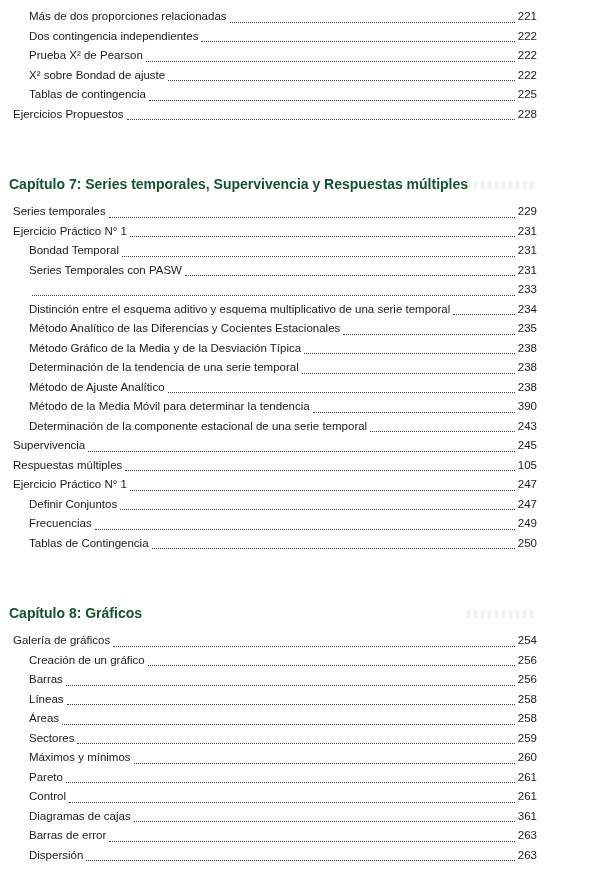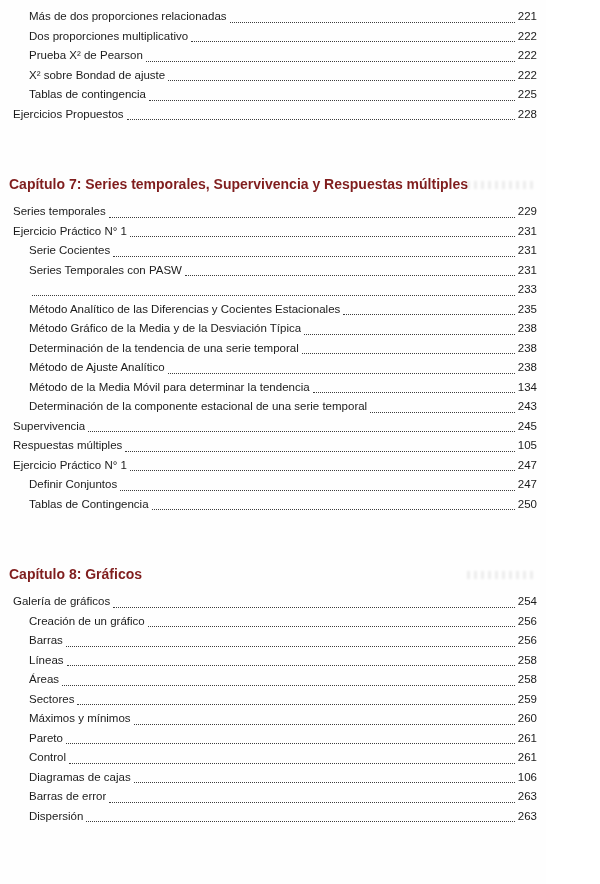--- a/index.html
+++ b/index.html
@@ -14,21 +14,21 @@
     background: #fefefe;
     padding: 5px 9px 0 9px;
     font-family: "Liberation Sans", sans-serif;
     color: #1b1b1b;
     overflow: hidden;
   }
   .chapter-heading {
     font-size: 14px;
     line-height: 17px;
     font-weight: bold;
-    color: #7f1d1d;
+    color: #14532d;
     margin: 52px 0 9px 0;
     position: relative;
   }
   .chapter-heading::after {
     
     content: "";
     position: absolute;
     right: 0;
     top: 5px;
     width: 70px;
@@ -69,21 +69,21 @@
 <body>
 
 <main class="page">
     <section class="first">
       <div class="toc-entry indent-1">
         <span class="toc-title">Más de dos proporciones relacionadas</span>
         <span class="dots"></span>
         <span class="toc-pagenum">221</span>
       </div>
       <div class="toc-entry indent-1">
-        <span class="toc-title">Dos proporciones multiplicativo</span>
+        <span class="toc-title">Dos contingencia independientes</span>
         <span class="dots"></span>
         <span class="toc-pagenum">222</span>
       </div>
       <div class="toc-entry indent-1">
         <span class="toc-title">Prueba X² de Pearson</span>
         <span class="dots"></span>
         <span class="toc-pagenum">222</span>
       </div>
       <div class="toc-entry indent-1">
         <span class="toc-title">X² sobre Bondad de ajuste</span>
@@ -107,34 +107,39 @@
         <span class="toc-title">Series temporales</span>
         <span class="dots"></span>
         <span class="toc-pagenum">229</span>
       </div>
       <div class="toc-entry indent-0">
         <span class="toc-title">Ejercicio Práctico N° 1</span>
         <span class="dots"></span>
         <span class="toc-pagenum">231</span>
       </div>
       <div class="toc-entry indent-1">
-        <span class="toc-title">Serie Cocientes</span>
+        <span class="toc-title">Bondad Temporal</span>
         <span class="dots"></span>
         <span class="toc-pagenum">231</span>
       </div>
       <div class="toc-entry indent-1">
         <span class="toc-title">Series Temporales con PASW</span>
         <span class="dots"></span>
         <span class="toc-pagenum">231</span>
       </div>
       <div class="toc-entry indent-1">
         <span class="dots"></span>
         <span class="toc-pagenum">233</span>
       </div>
       <div class="toc-entry indent-1">
+        <span class="toc-title">Distinción entre el esquema aditivo y esquema multiplicativo de una serie temporal</span>
+        <span class="dots"></span>
+        <span class="toc-pagenum">234</span>
+      </div>
+      <div class="toc-entry indent-1">
         <span class="toc-title">Método Analítico de las Diferencias y Cocientes Estacionales</span>
         <span class="dots"></span>
         <span class="toc-pagenum">235</span>
       </div>
       <div class="toc-entry indent-1">
         <span class="toc-title">Método Gráfico de la Media y de la Desviación Típica</span>
         <span class="dots"></span>
         <span class="toc-pagenum">238</span>
       </div>
       <div class="toc-entry indent-1">
@@ -143,21 +148,21 @@
         <span class="toc-pagenum">238</span>
       </div>
       <div class="toc-entry indent-1">
         <span class="toc-title">Método de Ajuste Analítico</span>
         <span class="dots"></span>
         <span class="toc-pagenum">238</span>
       </div>
       <div class="toc-entry indent-1">
         <span class="toc-title">Método de la Media Móvil para determinar la tendencia</span>
         <span class="dots"></span>
-        <span class="toc-pagenum">134</span>
+        <span class="toc-pagenum">390</span>
       </div>
       <div class="toc-entry indent-1">
         <span class="toc-title">Determinación de la componente estacional de una serie temporal</span>
         <span class="dots"></span>
         <span class="toc-pagenum">243</span>
       </div>
       <div class="toc-entry indent-0">
         <span class="toc-title">Supervivencia</span>
         <span class="dots"></span>
         <span class="toc-pagenum">245</span>
@@ -169,20 +174,25 @@
       </div>
       <div class="toc-entry indent-0">
         <span class="toc-title">Ejercicio Práctico N° 1</span>
         <span class="dots"></span>
         <span class="toc-pagenum">247</span>
       </div>
       <div class="toc-entry indent-1">
         <span class="toc-title">Definir Conjuntos</span>
         <span class="dots"></span>
         <span class="toc-pagenum">247</span>
+      </div>
+      <div class="toc-entry indent-1">
+        <span class="toc-title">Frecuencias</span>
+        <span class="dots"></span>
+        <span class="toc-pagenum">249</span>
       </div>
       <div class="toc-entry indent-1">
         <span class="toc-title">Tablas de Contingencia</span>
         <span class="dots"></span>
         <span class="toc-pagenum">250</span>
       </div>
     </section>
     <section>
       <h2 class="chapter-heading">Capítulo 8: Gráficos</h2>
       <div class="toc-entry indent-0">
@@ -226,21 +236,21 @@
         <span class="toc-pagenum">261</span>
       </div>
       <div class="toc-entry indent-1">
         <span class="toc-title">Control</span>
         <span class="dots"></span>
         <span class="toc-pagenum">261</span>
       </div>
       <div class="toc-entry indent-1">
         <span class="toc-title">Diagramas de cajas</span>
         <span class="dots"></span>
-        <span class="toc-pagenum">106</span>
+        <span class="toc-pagenum">361</span>
       </div>
       <div class="toc-entry indent-1">
         <span class="toc-title">Barras de error</span>
         <span class="dots"></span>
         <span class="toc-pagenum">263</span>
       </div>
       <div class="toc-entry indent-1">
         <span class="toc-title">Dispersión</span>
         <span class="dots"></span>
         <span class="toc-pagenum">263</span>

